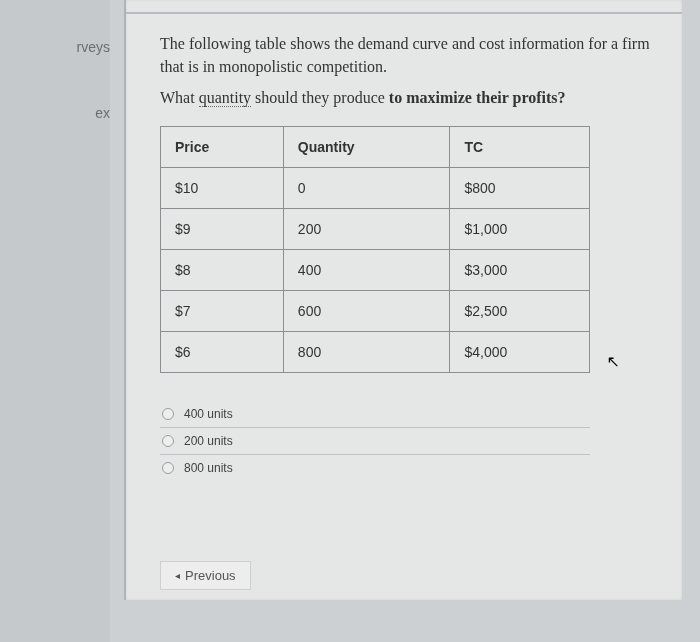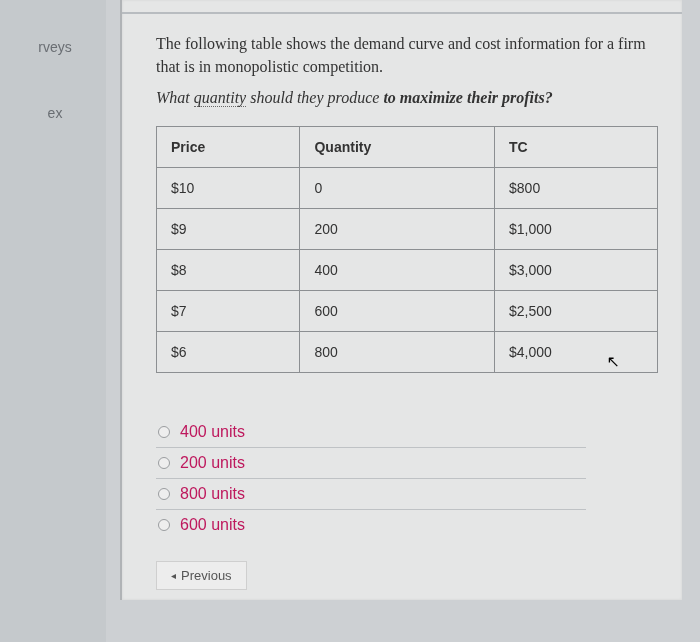--- a/index.html
+++ b/index.html
@@ -19,21 +19,21 @@
     width: 110px;
     background: #c5c9cc;
     padding-top: 30px;
     color: #5a5e63;
     font-family: Arial, sans-serif;
     font-size: 14px;
     line-height: 1.4;
   }
   .sidebar .item {
     padding: 8px 0 8px 4px;
-    text-align: center;
+    text-align: right;
     color: #4a4e53;
   }
   .sidebar .item.grey { color: #6a6e73; }
   .content-wrap {
     flex: 1;
     background: #cdd0d3;
     padding: 0;
     position: relative;
   }
   .card {
@@ -49,43 +49,43 @@
     height: 14px;
     border-bottom: 2px solid #b8bcc0;
     margin: -22px -24px 18px -34px;
   }
   .prompt {
     color: #333;
     font-size: 16px;
     line-height: 1.45;
     margin-bottom: 16px;
   }
-  .prompt .q2 { margin-top: 8px; display:block;font-style:italic; }
+  .prompt .q2 { margin-top: 8px; display:block; }
   .dotted { border-bottom: 1px dotted #666; }
   .bold { font-weight: bold; }
   table.data {
     border-collapse: collapse;
-    width: 502px;
+    width: 430px;
     margin-top: 6px;
     font-family: Arial, sans-serif;
     font-size: 14px;
     color: #333;
   }
   table.data th, table.data td {
     border: 1px solid #8c8f92;
     padding: 12px 14px;
     text-align: left;
     background: #e5e6e6;
   }
   table.data th { font-weight: bold; }
   .options {
-    margin-top: 44px;
-    font-family: Arial, sans-serif;
-    font-size: 16px;
-    color: #be185d;
+    margin-top: 28px;
+    font-family: Arial, sans-serif;
+    font-size: 12px;
+    color: #404040;
     width: 430px;
   }
   .option-row {
     border-bottom: 1px solid #bfc2c5;
     padding: 6px 0 6px 2px;
     display: flex;
     align-items: center;
     gap: 10px;
   }
   .option-row:last-child { border-bottom: none; }
@@ -190,24 +190,20 @@
           <span>400 units</span>
         </div>
         <div class="option-row">
           <span class="radio"></span>
           <span>200 units</span>
         </div>
         <div class="option-row">
           <span class="radio"></span>
           <span>800 units</span>
         </div>
-        <div class="option-row">
-          <span class="radio"></span>
-          <span>600 units</span>
-        </div>
       </div>
 
       <div class="nav">
         <div class="nav-btn">
           <span class="arrow">◂</span>
           <span>Previous</span>
         </div>
       </div>
 
       <div class="cursor-shape">↖</div>

